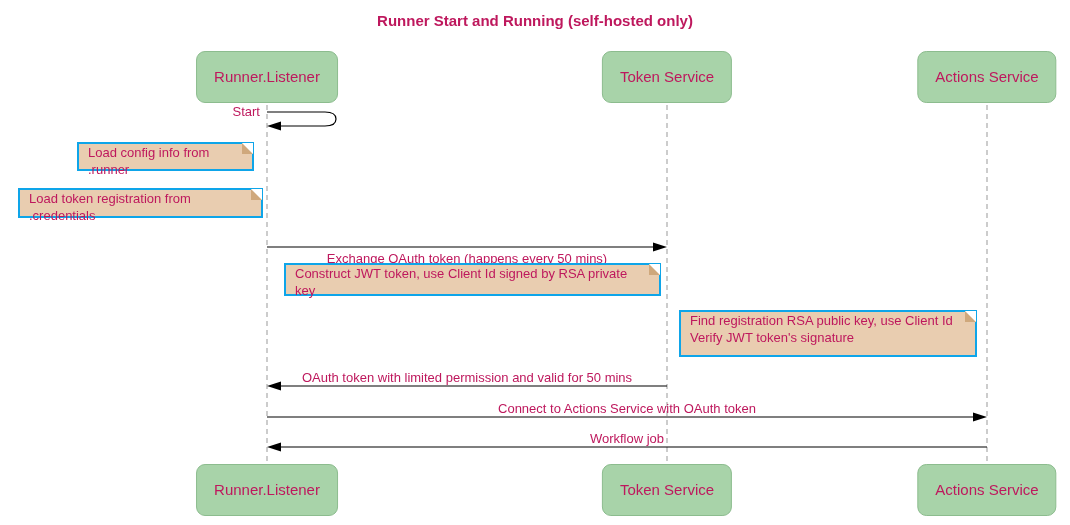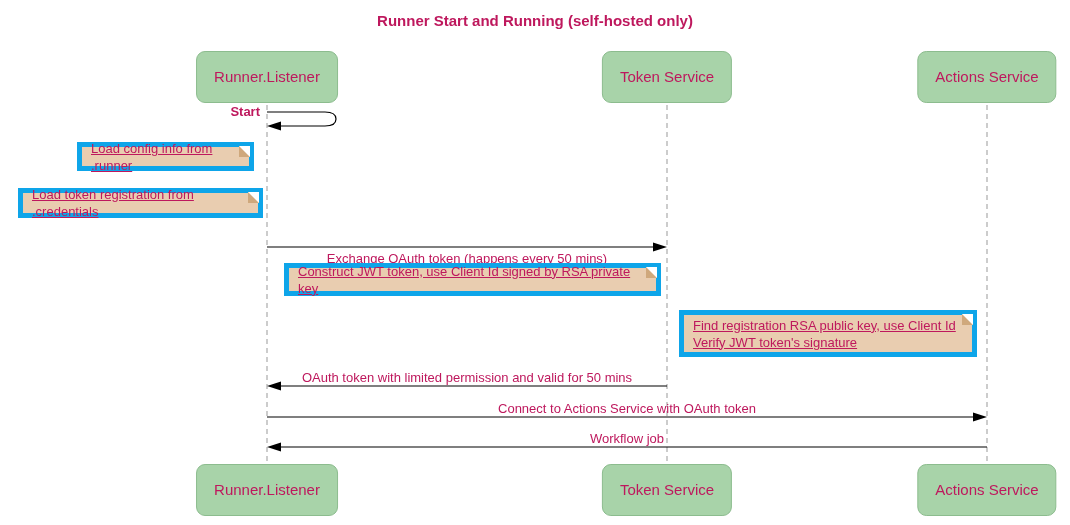--- a/index.html
+++ b/index.html
@@ -18,24 +18,24 @@
   .actor{
     position:absolute;transform:translateX(-50%);
     height:34px;line-height:34px;padding:8px 17px;
     background:#a8d3a9;border:1px solid #8cbc8e;border-radius:9px;
     font-size:15px;white-space:nowrap;text-align:left;
   }
   .msg-label{
     position:absolute;transform:translateX(-50%);
     font-size:13px;line-height:15px;white-space:nowrap;
   }
-  .msg-label.right-align{transform:translateX(-100%);font-weight:bold;}
+  .msg-label.right-align{transform:translateX(-100%);}
   .note{
-    position:absolute;background:#e9cdb0;border:5px solid #0ea5e9;
-    display:flex;align-items:center;box-sizing:border-box;text-decoration:underline;
+    position:absolute;background:#e9cdb0;border:2px solid #0ea5e9;
+    display:flex;box-sizing:border-box;
   }
   .note-text{
     font-size:13px;line-height:17px;padding:0 9px;white-space:pre-line;
   }
   .fold{
     position:absolute;top:-1px;right:-1px;width:0;height:0;
     border-style:solid;border-width:0 11px 11px 0;
     border-color:transparent #ffffff #cfa87c transparent;
   }
 </style>

